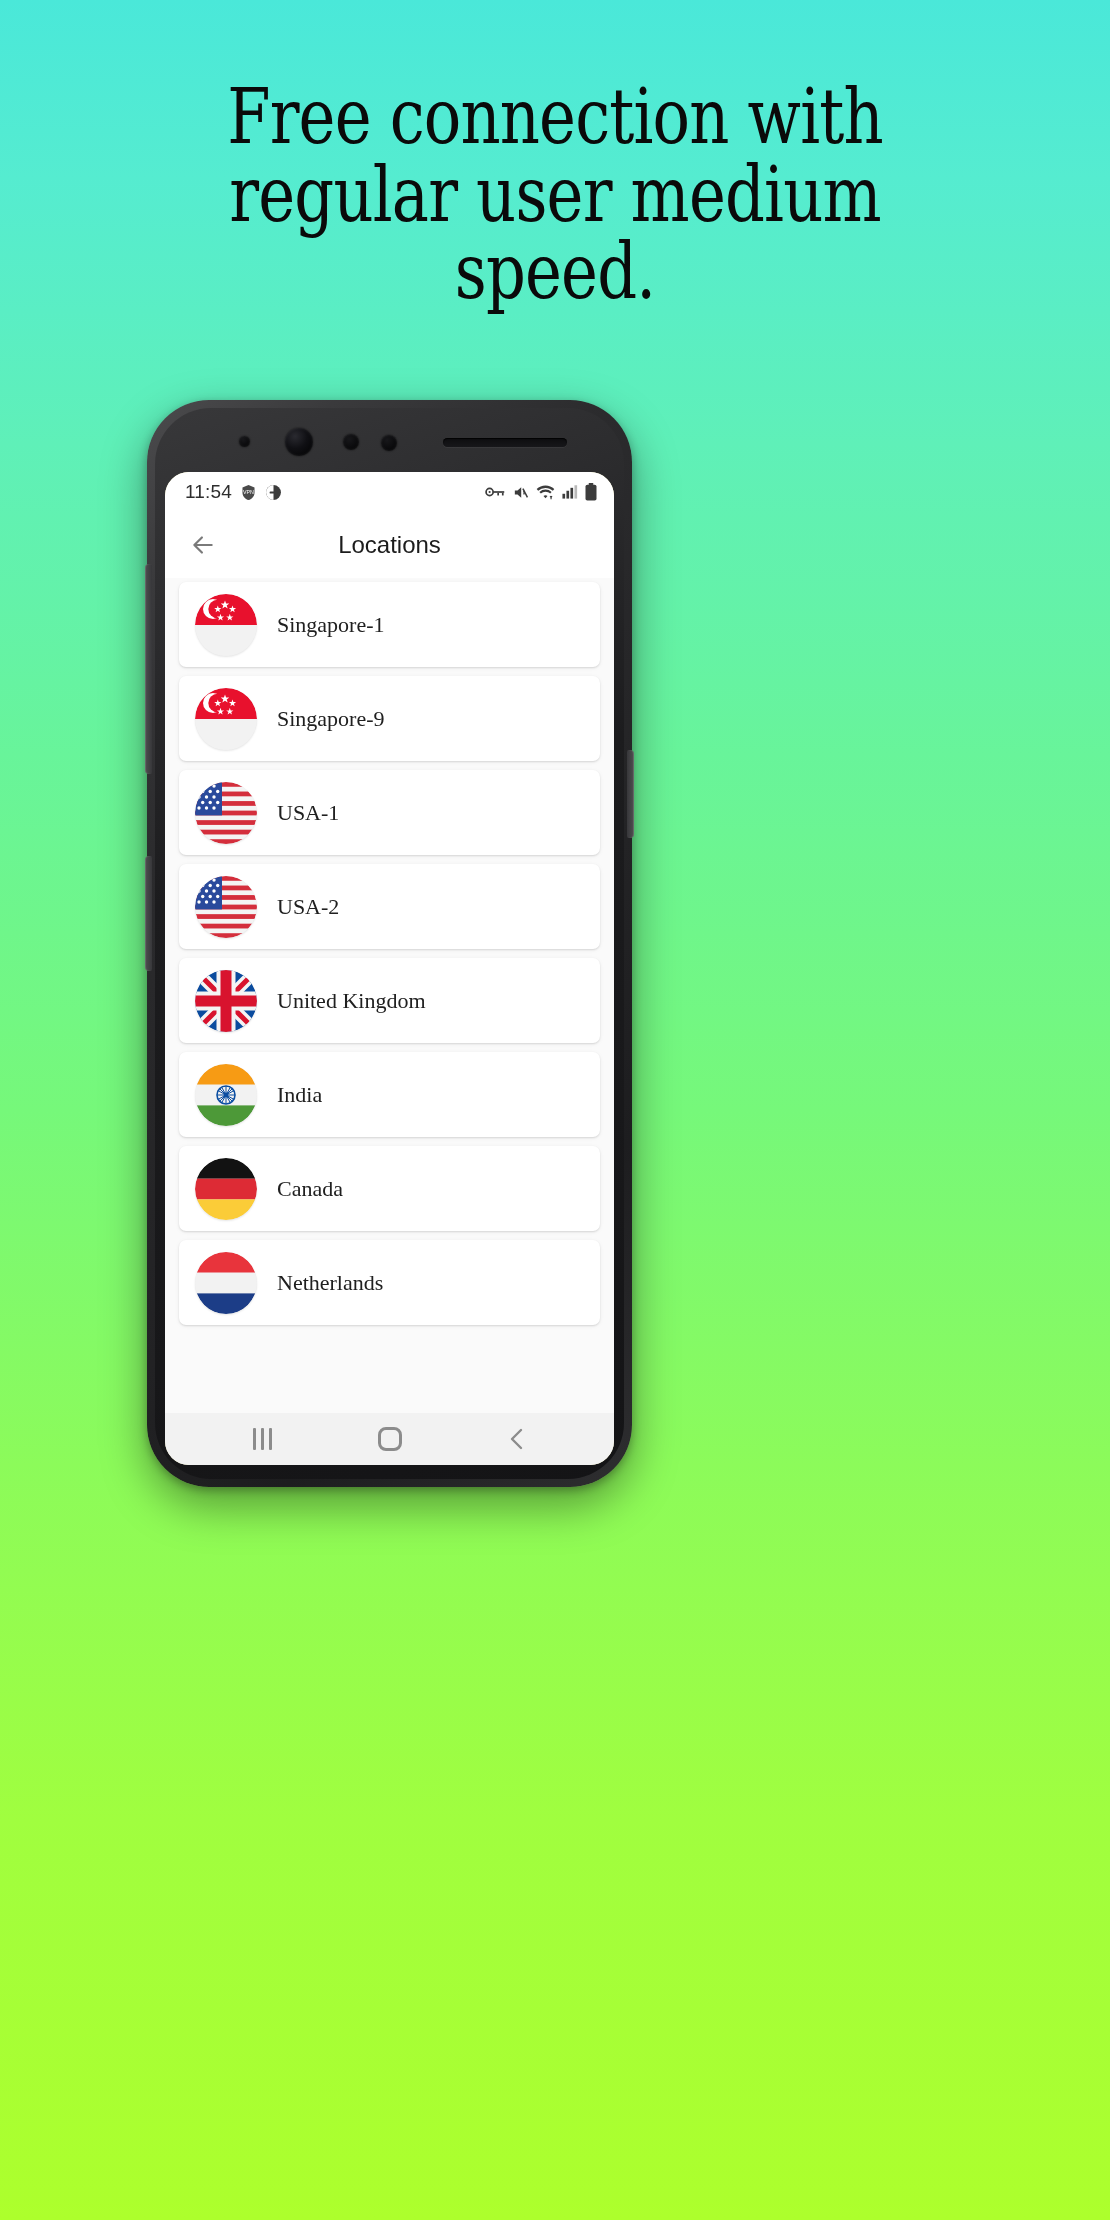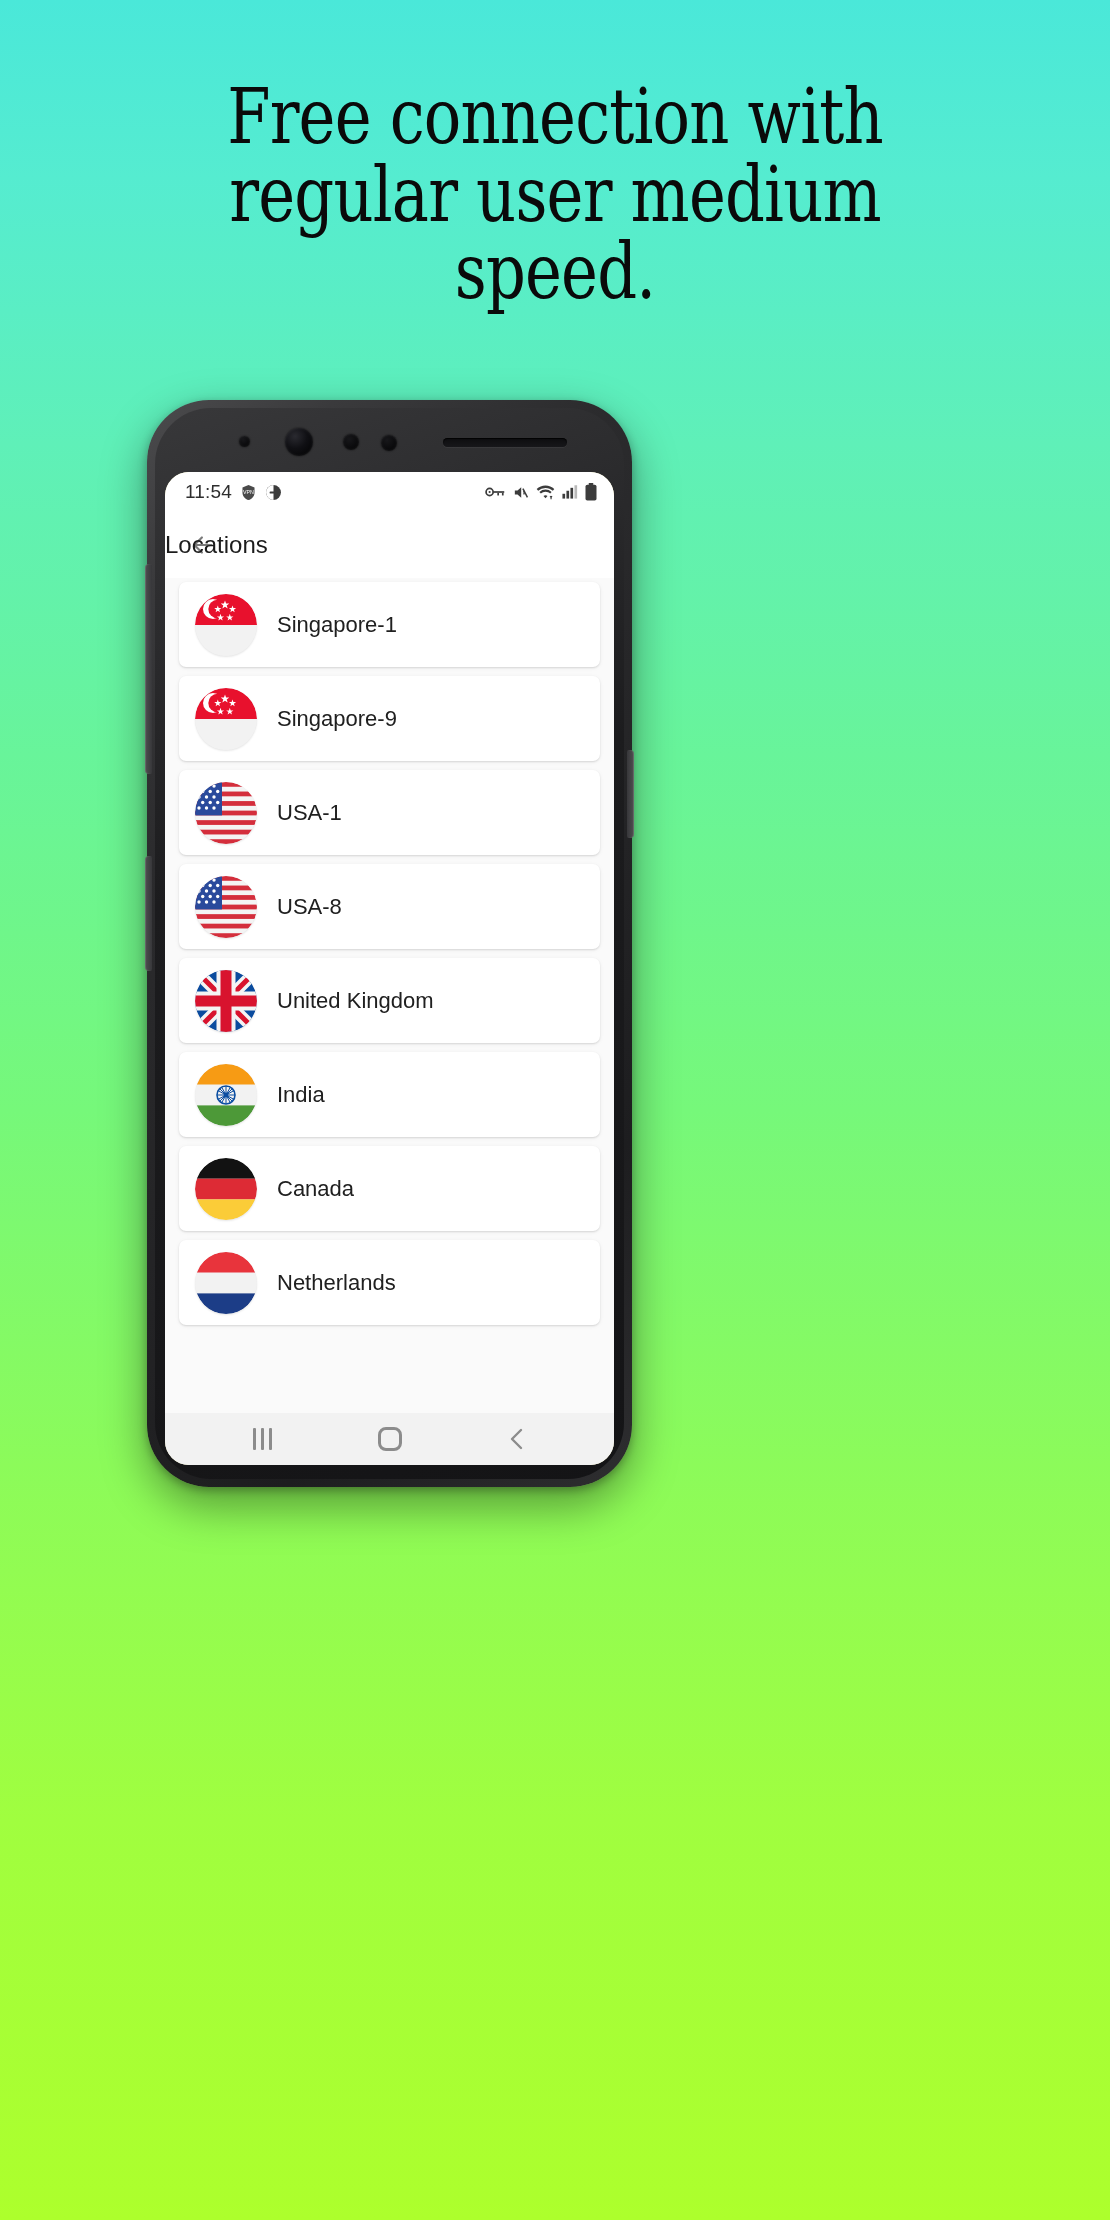--- a/index.html
+++ b/index.html
@@ -114,31 +114,32 @@
   
   .appbar{
     height:66px; flex:0 0 66px;
     display:flex; align-items:center;
     padding:0 18px;
     background:#fff;
     position:relative;
   }
   .back-btn{ width:40px; height:40px; display:flex; align-items:center; justify-content:center; cursor:pointer; }
   .appbar-title{
-    position:absolute; left:0; right:0; text-align:left;
+    position:absolute; left:0; right:0; text-align:center;
     font-size:24px; color:#1c1c1c; font-weight:400; pointer-events:none;
   }
 
   
   .list{
     flex:1 1 auto;
     background:#fafafa;
     padding:4px 0 0 0;
     overflow:hidden;
     position:relative;
+    font-family:Liberation Serif, serif;
   }
   .loc-card{
     margin:0 14px 9px 14px;
     background:#ffffff;
     border-radius:7px;
     height:85px;
     display:flex; align-items:center;
     padding:0 16px;
     box-shadow:0 1px 2px rgba(0,0,0,.12), 0 1px 5px rgba(0,0,0,.05);
     cursor:pointer;
@@ -394,21 +395,21 @@
                 <circle cx="7.7" cy="20.5" r="1.7"></circle>
                   <circle cx="15.2" cy="20.5" r="1.7"></circle>
                   <circle cx="22.7" cy="20.5" r="1.7"></circle>
                 <circle cx="4" cy="26" r="1.7"></circle>
                   <circle cx="11.5" cy="26" r="1.7"></circle>
                   <circle cx="19" cy="26" r="1.7"></circle>
               </g>
             </g>
           </svg>
         </div>
-        <div class="loc-name">USA-8</div>
+        <div class="loc-name">USA-2</div>
       </div>
 
       <div class="loc-card">
         <div class="flag">
           <svg viewBox="0 0 62 62">
             <defs>
                 <clipPath id="c5">
                   <circle cx="31" cy="31" r="31"></circle>
                 </clipPath>
               </defs>

